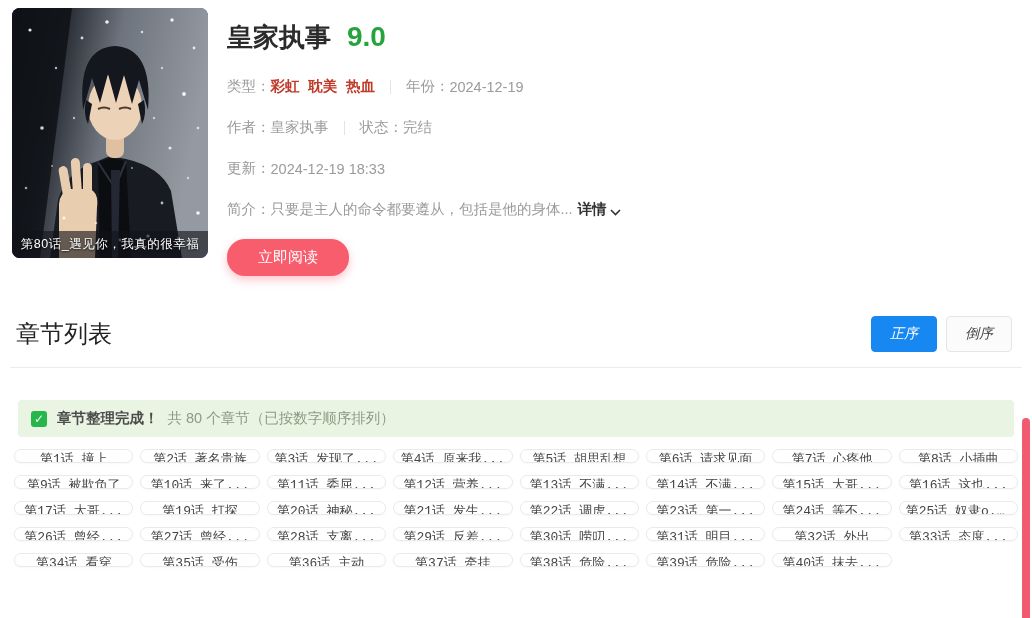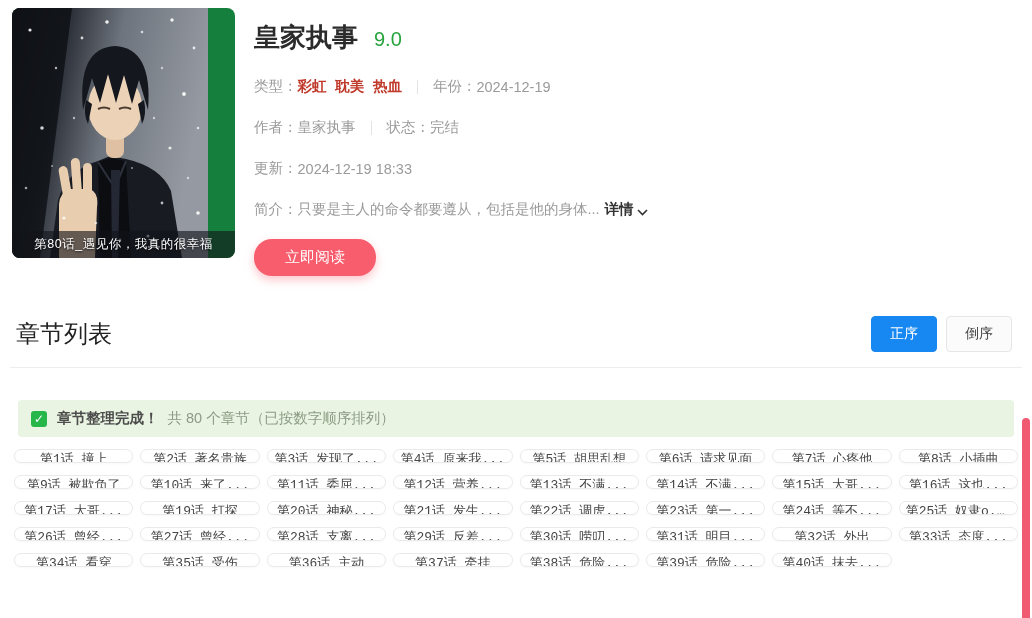--- a/index.html
+++ b/index.html
@@ -4,53 +4,53 @@
 <style>
   * { box-sizing: border-box; margin: 0; padding: 0; }
   html, body { width: 1032px; height: 618px; }
   body {
     font-family: "Liberation Sans", "DejaVu Sans", sans-serif;
     background: #fff; position: relative; overflow: hidden;
   }
   
   .top { display: flex; padding: 8px 0 0 12px; }
   .cover {
-    position: relative; width: 223px; height: 250px; flex: 0 0 auto;
-    border-radius: 8px; overflow: hidden; cursor: pointer; background: #15803d;
+    position: relative; width: 196px; height: 250px; flex: 0 0 auto;
+    border-radius: 8px; overflow: hidden; cursor: pointer; background: #1d4ed8;
   }
   .cover svg { display: block; }
   .cover-caption {
     position: absolute; left: 0; right: 0; bottom: 0; height: 27px;
     background: rgba(18, 20, 26, 0.62); color: #fff; font-size: 12.5px;
     display: flex; align-items: center; justify-content: center;
     text-shadow: 0 1px 2px rgba(0,0,0,.8); letter-spacing: .5px; white-space: nowrap;
   }
   .info { margin-left: 19px; padding-top: 12px; }
   .title-row { display: flex; align-items: baseline; }
   .comic-title { font-size: 26px; font-weight: 700; color: #2b2b2b; }
-  .comic-rating { font-size: 20px; font-weight: 400; color: var(--rating-green, #26a33c); margin-left: 16px; }
+  .comic-rating { font-size: 28px; font-weight: 700; color: var(--rating-green, #26a33c); margin-left: 16px; }
   .meta-row { margin-top: 22px; font-size: 14.5px; color: #9b9b9b; display: flex; align-items: center; white-space: nowrap; }
   .meta-label { color: #9b9b9b; }
   .meta-value { color: #9b9b9b; }
   .meta-tags { color: var(--tag-red, #c03a2b); font-weight: 600; font-family: Liberation Mono, monospace; }
   .meta-sep { width: 1px; height: 14px; background: #e4e4e4; margin: 0 15px; }
   .detail-link { color: #333; font-weight: 700; margin-left: 5px; cursor: pointer; display: inline-flex; align-items: center; gap: 3px; }
   .chev { display: inline-block; margin-top: 2px; }
   .read-btn {
     margin-top: 20px; border: none; cursor: pointer;
     background: var(--accent-pink, #f85d6d); color: #fff;
     font-size: 15px; font-family: inherit;
     padding: 9px 31px; border-radius: 18px;
     box-shadow: 0 4px 10px rgba(248, 93, 109, 0.35);
   }
   
   .section-header { display: flex; justify-content: space-between; align-items: center; margin: 40px 20px 0 16px; }
   .section-title { font-size: 24px; color: #222; }
   .sort-group { display: flex; gap: 9px; }
-  .sort-btn { font-family: inherit; font-size: 14px; border-radius: 4px; cursor: pointer; padding: 8px 18px; }
+  .sort-btn { font-family: inherit; font-size: 14px; border-radius: 4px; cursor: pointer; padding: 8px 18px; font-style: italic; }
   .sort-btn.asc { background: var(--accent-blue, #1787f2); color: #fff; border: 1px solid var(--accent-blue, #1787f2); }
   .sort-btn.desc { background: #fbfbfb; color: #444; border: 1px solid #e6e6e6; }
   .divider { border-bottom: 1px solid #ededed; margin: 15px 10px 0 10px; }
   
   .notice {
     margin: 32px 18px 0 18px; height: 37px; border-radius: 4px;
     background: var(--notice-bg, #e9f4e2);
     display: flex; align-items: center; padding: 0 13px; font-size: 14.5px;
   }
   .check-icon {

